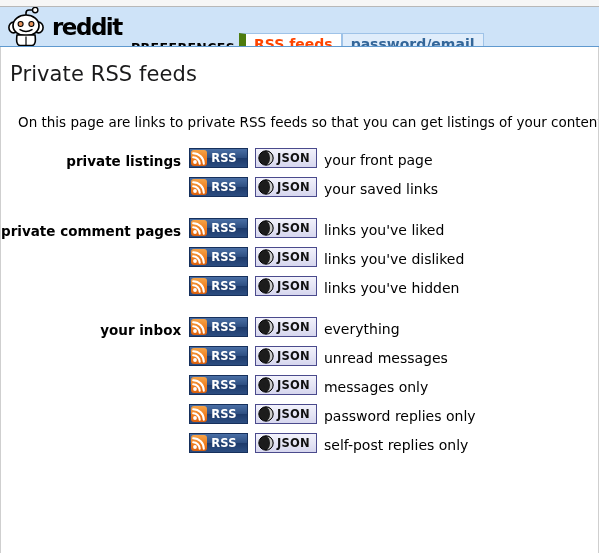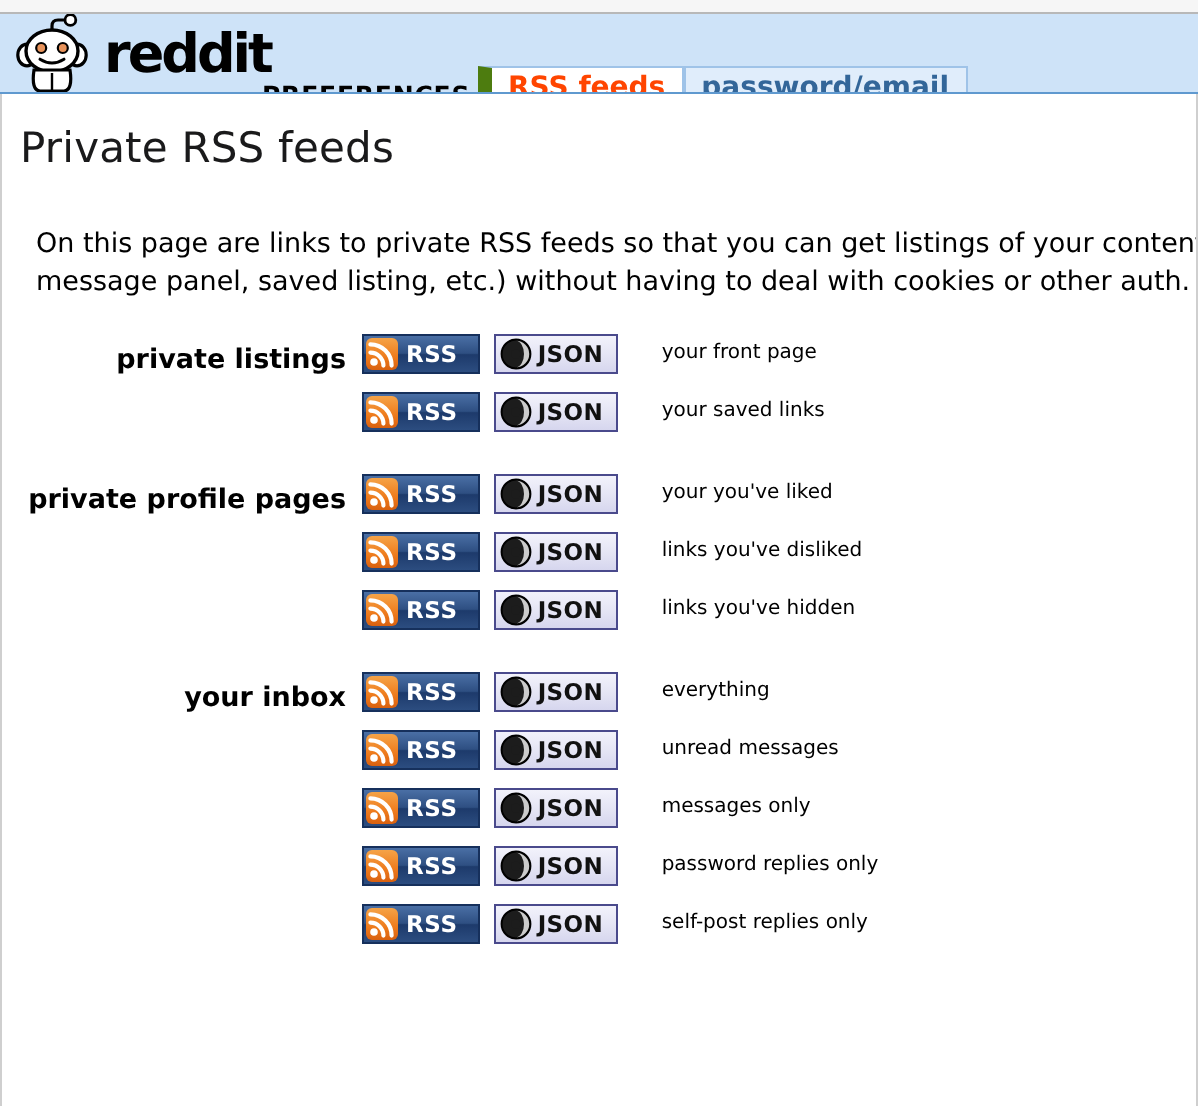--- a/index.html
+++ b/index.html
@@ -46,21 +46,21 @@
     position: absolute;
     left: 6px;
     top: 0px;
     display: flex;
     align-items: center;
     height: 39px;
   }
   .snoo { display:block; }
   .wordmark {
     font-family: "DejaVu Sans", "Liberation Sans", sans-serif;
-    font-size: 27px;
+    font-size: 23px;
     font-weight: bold;
     letter-spacing: -1.5px;
     color: #000000;
     line-height: 1;
     margin-left: 2px;
     margin-top: 2px;
   }
   .prefs-label {
     position: absolute;
     left: 131px;
@@ -148,23 +148,23 @@
     font-weight: bold;
     color: #000000;
     padding: 0 8px 0 0;
     width: 172px;
     white-space: nowrap;
     margin-left: 13px;
   }
   .group-label-cell .lbl { display:block; padding-top: 5px; }
   .btn-cell { padding: 0; vertical-align: top; white-space: nowrap; }
   .desc-cell {
-    font-size: 10px;
+    font-size: 14px;
     color: #000000;
-    padding: 0 0 0 22px;
+    padding: 0 0 0 7px;
     vertical-align: top;
     white-space: nowrap;
   }
   .desc-cell .dsc { display:block; padding-top: 4px; }
   .feed-row td { height: 29px; }
   .group-gap td { height: 12px; padding: 0; font-size: 0; line-height: 0; }
 
   
   .rss-btn {
     display: inline-block;
@@ -266,21 +266,20 @@
       <a class="tab" href="#">password/email</a>
     </div>
   </div>
 
   <div class="content">
 
     <h1 class="page-title">Private RSS feeds</h1>
 
     <div class="intro">
       <p class="para first">On this page are links to private RSS feeds so that you can get listings of your content</p>
-      <p class="para">message panel, saved listing, etc.) without having to deal with cookies or other auth.</p>
     </div>
 
     <table class="feeds">
       <tbody>
 
         <tr class="feed-row">
           <td class="group-label-cell" rowspan="2">
             <span class="lbl">private listings</span>
           </td>
           <td class="btn-cell">
@@ -338,47 +337,47 @@
             <span class="dsc">your saved links</span>
           </td>
         </tr>
 
         <tr class="group-gap">
             <td colspan="3"></td>
           </tr>
 
         <tr class="feed-row">
           <td class="group-label-cell" rowspan="3">
-            <span class="lbl">private profile pages</span>
-          </td>
-          <td class="btn-cell">
-            <a class="rss-btn" href="#">
-              <span class="rss-ico">
-                <svg width="16" height="16" viewBox="0 0 16 16">
-                    <circle cx="4" cy="12" r="1.9" fill="#fff"></circle>
-                    <path d="M2.2 7.3 A6.5 6.5 0 0 1 8.7 13.8" stroke="#fff" stroke-width="2.1" fill="none" stroke-linecap="round"></path>
-                    <path d="M2.2 3.2 A10.6 10.6 0 0 1 12.8 13.8" stroke="#fff" stroke-width="2.1" fill="none" stroke-linecap="round"></path>
-                  </svg>
-              </span>
-              <span class="rss-txt">RSS</span>
-            </a>
-            <a class="json-btn" href="#">
-              <span class="json-ico">
-                <svg width="16" height="16" viewBox="0 0 16 16">
-                    <circle cx="8" cy="8" r="7.2" fill="#1c1c1c"></circle>
-                    <circle cx="8" cy="8" r="7.2" fill="none" stroke="#000" stroke-width="1"></circle>
-                    <path d="M8 1.4 A6.6 6.6 0 0 1 8 14.6 A4 6.6 0 0 0 8 1.4" fill="#cccccc"></path>
-                    <circle cx="8" cy="8" r="2.5" fill="#1c1c1c"></circle>
-                  </svg>
-              </span>
-              <span class="json-txt">JSON</span>
-            </a>
-          </td>
-          <td class="desc-cell">
-            <span class="dsc">your you've liked</span>
+            <span class="lbl">private comment pages</span>
+          </td>
+          <td class="btn-cell">
+            <a class="rss-btn" href="#">
+              <span class="rss-ico">
+                <svg width="16" height="16" viewBox="0 0 16 16">
+                    <circle cx="4" cy="12" r="1.9" fill="#fff"></circle>
+                    <path d="M2.2 7.3 A6.5 6.5 0 0 1 8.7 13.8" stroke="#fff" stroke-width="2.1" fill="none" stroke-linecap="round"></path>
+                    <path d="M2.2 3.2 A10.6 10.6 0 0 1 12.8 13.8" stroke="#fff" stroke-width="2.1" fill="none" stroke-linecap="round"></path>
+                  </svg>
+              </span>
+              <span class="rss-txt">RSS</span>
+            </a>
+            <a class="json-btn" href="#">
+              <span class="json-ico">
+                <svg width="16" height="16" viewBox="0 0 16 16">
+                    <circle cx="8" cy="8" r="7.2" fill="#1c1c1c"></circle>
+                    <circle cx="8" cy="8" r="7.2" fill="none" stroke="#000" stroke-width="1"></circle>
+                    <path d="M8 1.4 A6.6 6.6 0 0 1 8 14.6 A4 6.6 0 0 0 8 1.4" fill="#cccccc"></path>
+                    <circle cx="8" cy="8" r="2.5" fill="#1c1c1c"></circle>
+                  </svg>
+              </span>
+              <span class="json-txt">JSON</span>
+            </a>
+          </td>
+          <td class="desc-cell">
+            <span class="dsc">links you've liked</span>
           </td>
         </tr>
         <tr class="feed-row">
           <td class="btn-cell">
             <a class="rss-btn" href="#">
               <span class="rss-ico">
                 <svg width="16" height="16" viewBox="0 0 16 16">
                     <circle cx="4" cy="12" r="1.9" fill="#fff"></circle>
                     <path d="M2.2 7.3 A6.5 6.5 0 0 1 8.7 13.8" stroke="#fff" stroke-width="2.1" fill="none" stroke-linecap="round"></path>
                     <path d="M2.2 3.2 A10.6 10.6 0 0 1 12.8 13.8" stroke="#fff" stroke-width="2.1" fill="none" stroke-linecap="round"></path>

